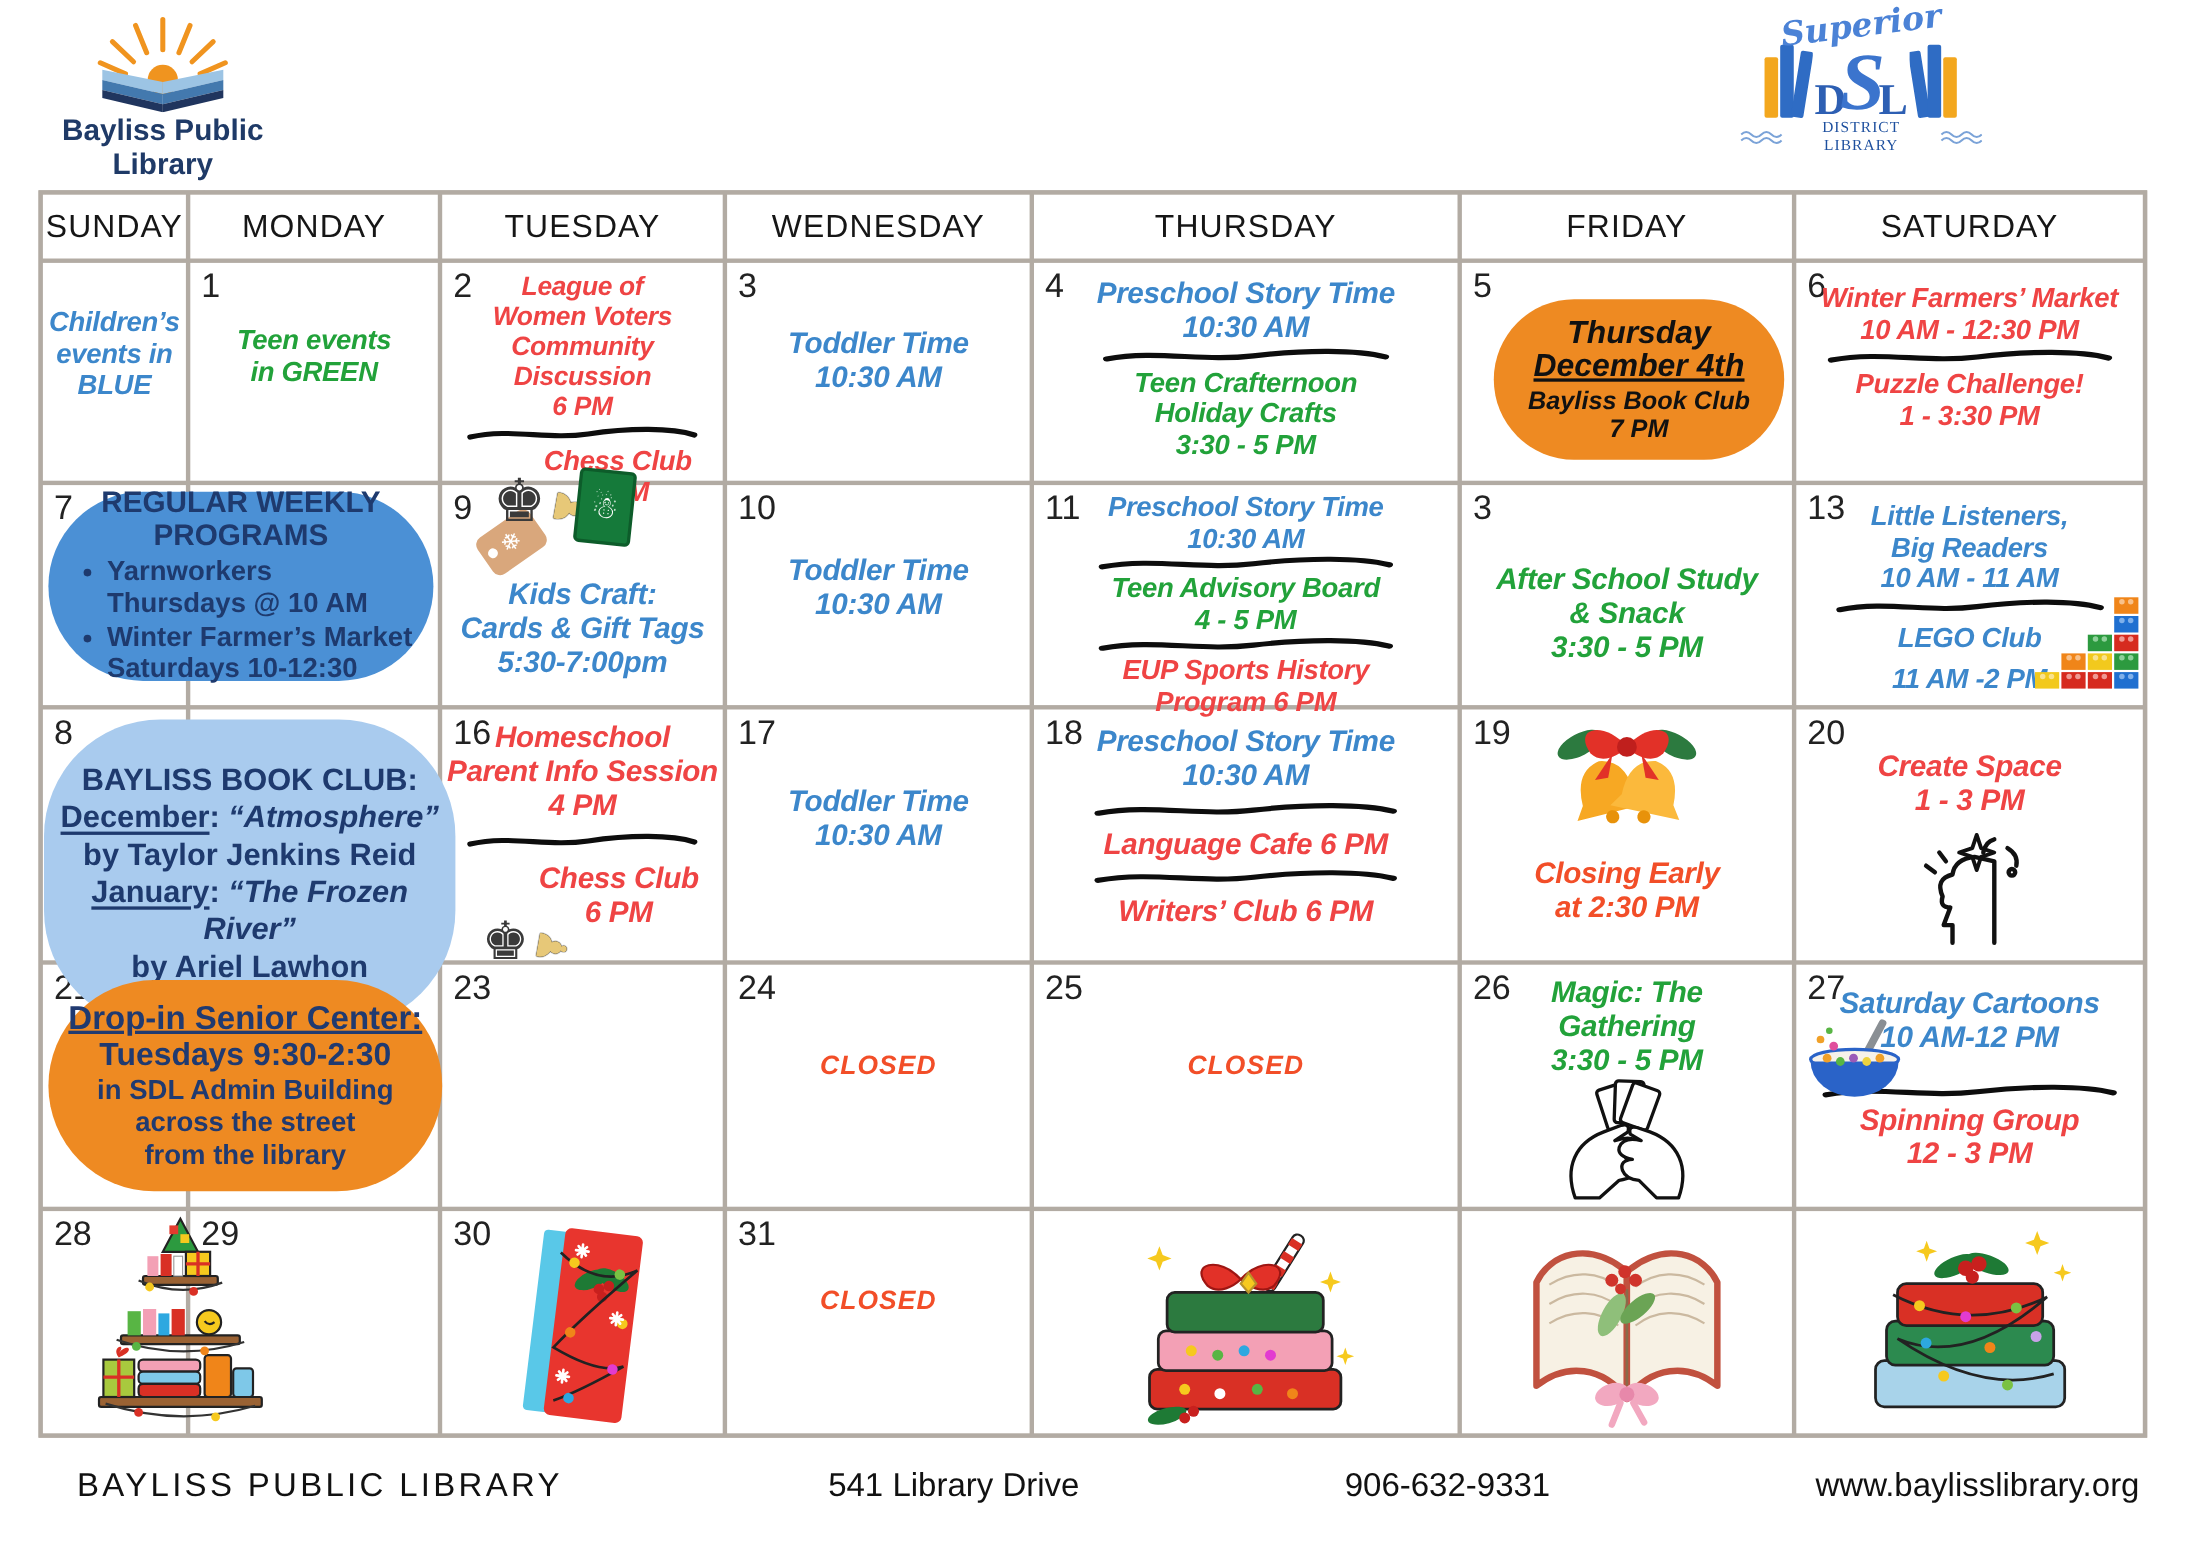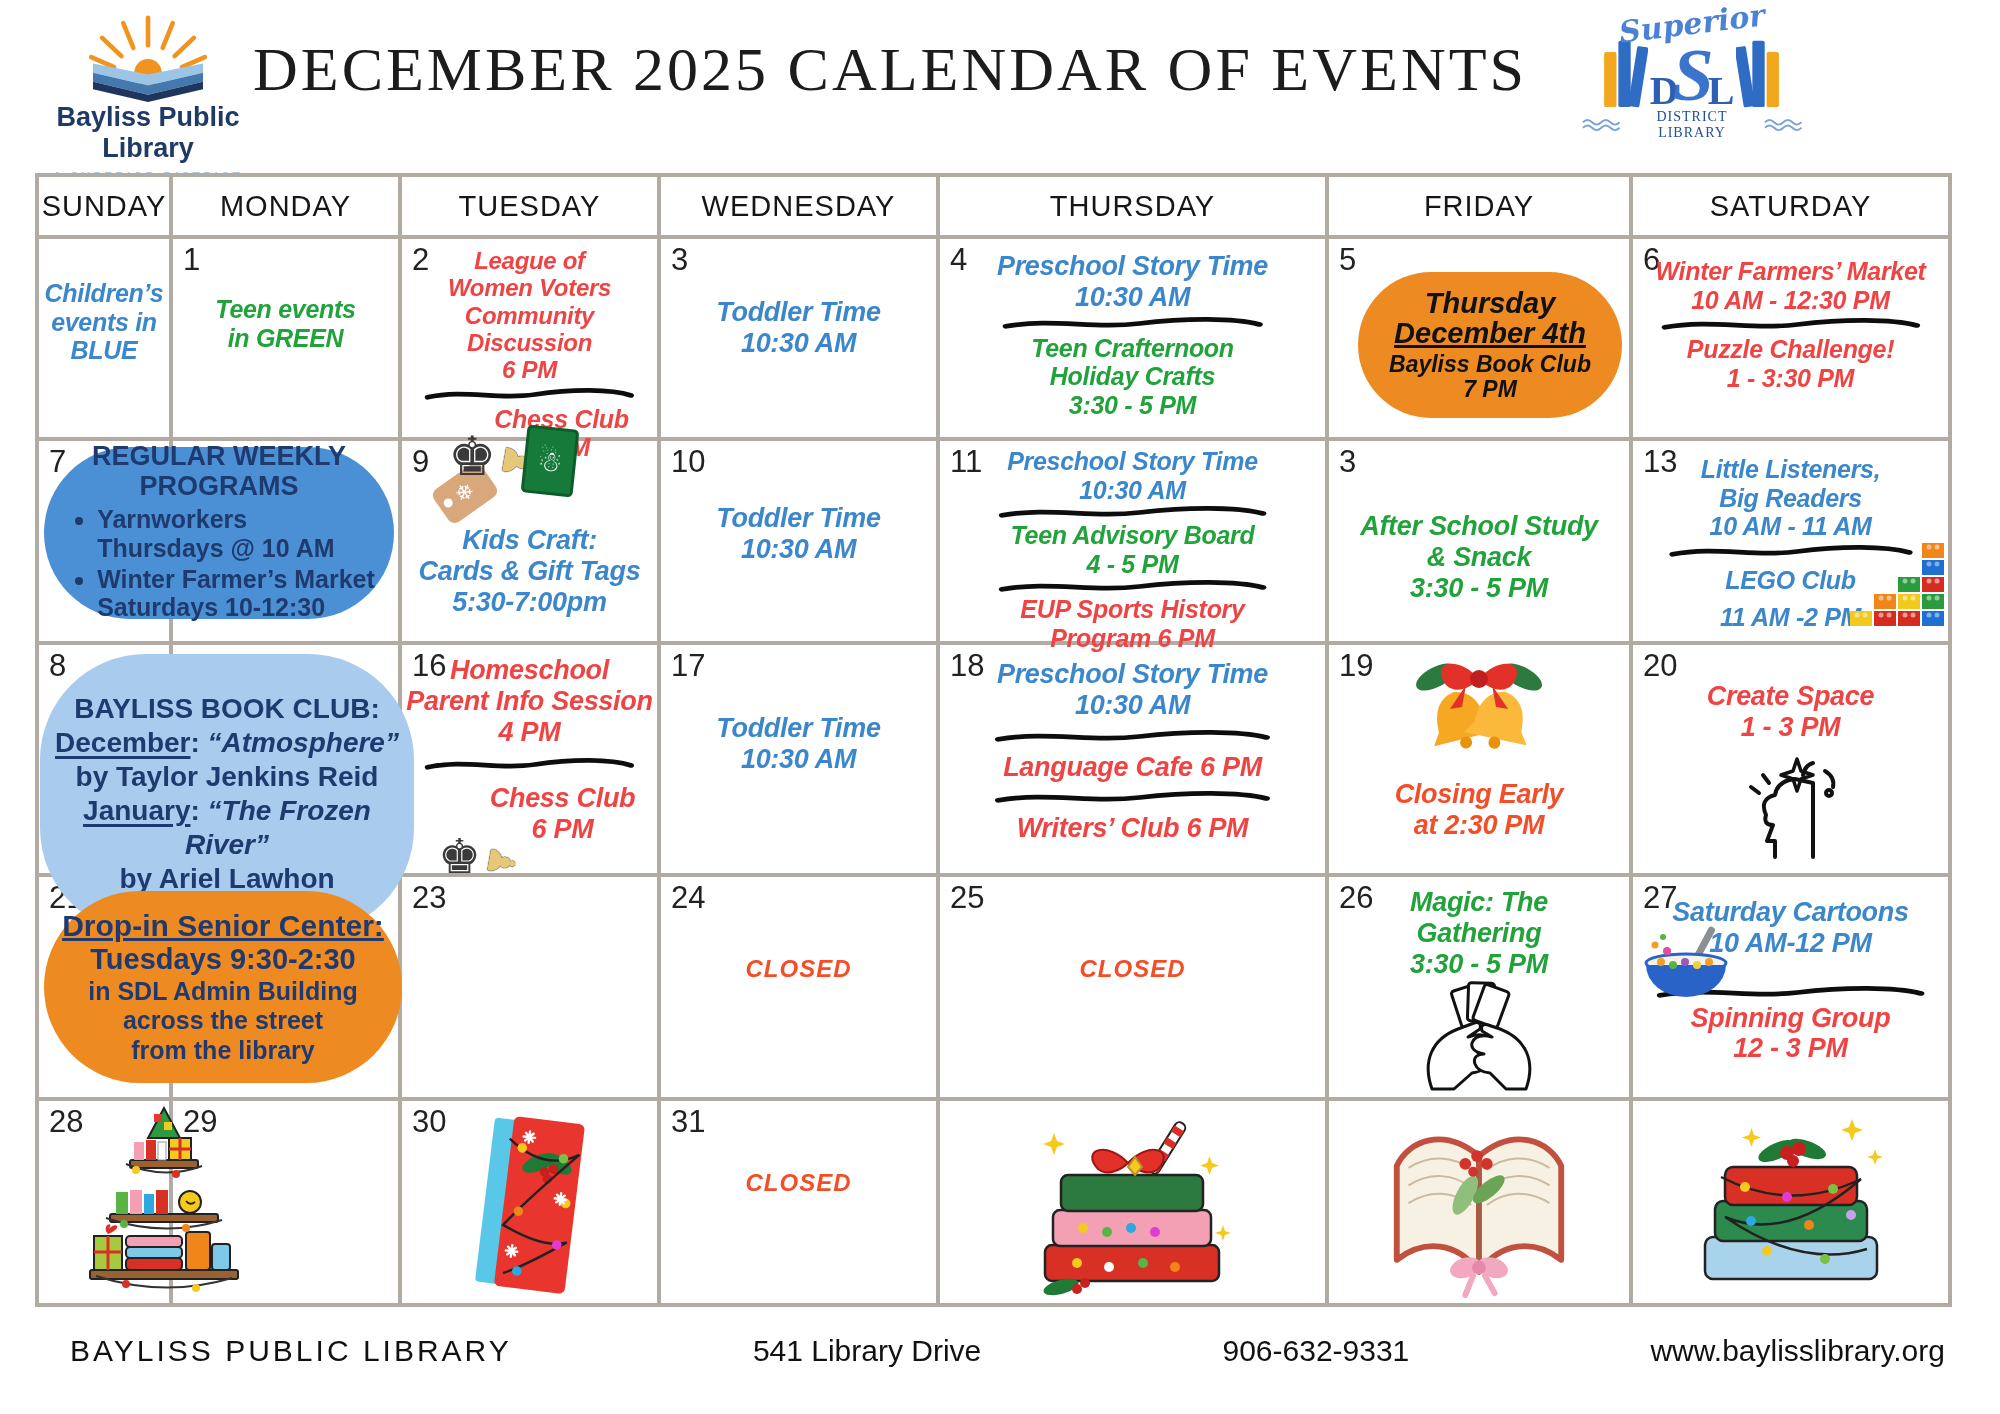--- a/index.html
+++ b/index.html
@@ -105,21 +105,20 @@
       <polygon points="80,78 20,64 20,74 80,88" fill="#4379ae"></polygon>
       <polygon points="80,88 20,74 20,82 80,96" fill="#20355e"></polygon>
       <polygon points="80,66 140,54 140,64 80,78" fill="#9cc4e4"></polygon>
       <polygon points="80,78 140,64 140,74 80,88" fill="#4379ae"></polygon>
       <polygon points="80,88 140,74 140,82 80,96" fill="#20355e"></polygon>
     </svg>
     <div class="bpl-name">Bayliss Public Library</div>
     <div class="bpl-tag">A SUPERIOR DISTRICT LIBRARY</div>
   </div>
 
-  <h1 class="page-title">DECEMBER 2025 CALENDAR OF EVENTS</h1>
 
   <div class="dsl-logo">
     <div class="dsl-script">Superior</div>
     <div class="dsl-mid">
       <svg width="46" height="74" viewBox="0 0 46 78">
         <rect x="1" y="18" width="13" height="58" rx="2" fill="#f3a71e"></rect>
         <rect x="16" y="6" width="13" height="70" rx="2" fill="#2f6cc4"></rect>
         <rect x="31" y="12" width="12" height="64" rx="2" fill="#2f6cc4" transform="rotate(9 37 44)"></rect>
       </svg>
       <span class="dsl-letter">D</span>

